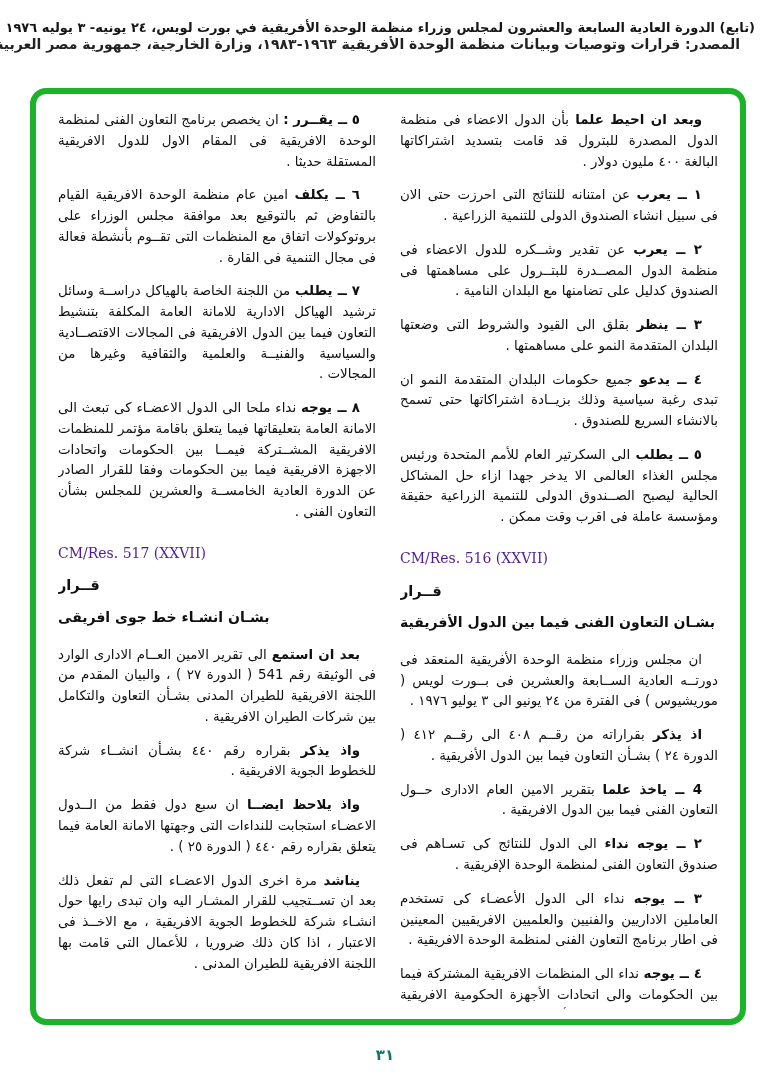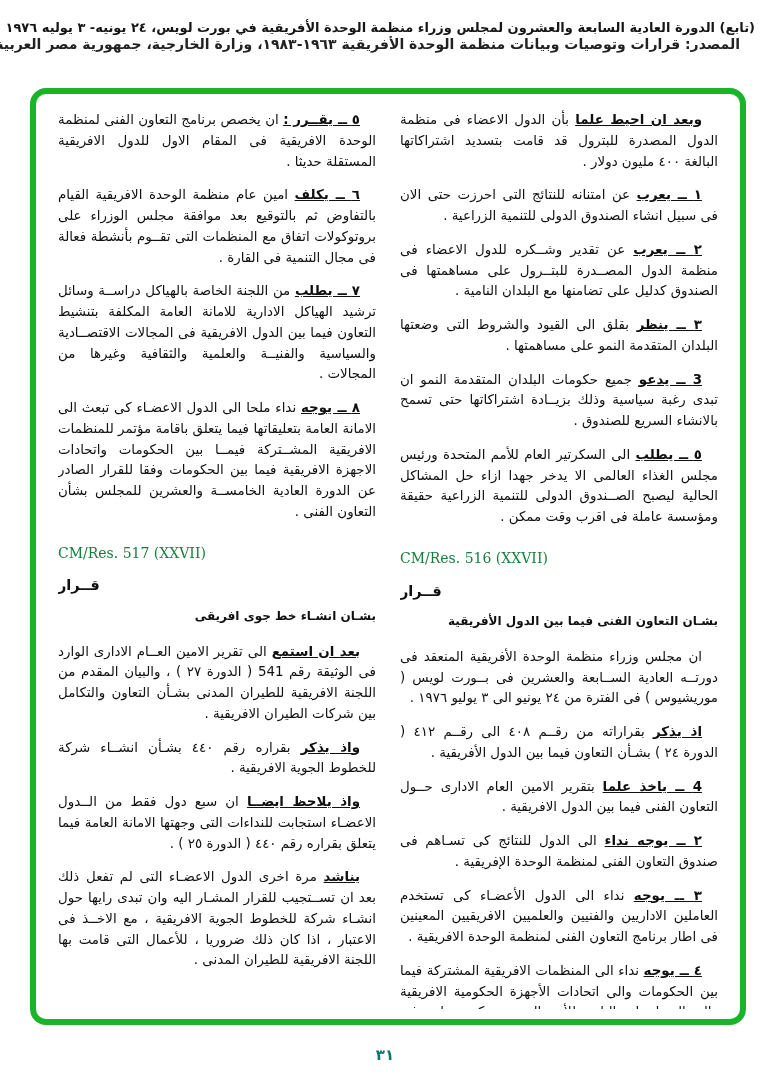--- a/index.html
+++ b/index.html
@@ -65,39 +65,39 @@
     text-align: justify;
     font-size: 13.4px;
     line-height: 1.55;
     color: #101010;
     overflow: hidden;
   }
   .col p {
     margin: 0 0 13px 0;
     text-indent: 16px;
   }
-  .col p b { font-weight: bold; text-decoration: underline; }
+  .col p b { font-weight: bold; }
   .res-ref {
     direction: ltr;
     text-align: left;
     font-family: "DejaVu Serif", serif;
     font-size: 14px;
     margin: 20px 0 8px 0;
-    color: #15803d;
+    color: #4c1d95;
   }
   .res-title {
     text-align: left;
     font-weight: bold;
     font-size: 14.5px;
     margin: 10px 0 10px 0;
   }
   .res-subject {
-    text-align: right;
+    text-align: left;
     font-weight: bold;
-    font-size: 12px;
+    font-size: 14px;
     margin: 0 0 16px 0;
   }
   .page-number {
     position: absolute;
     top: 1046px;
     left: 0;
     right: 0;
     text-align: center;
     font-weight: bold;
     font-size: 15px;
@@ -111,21 +111,21 @@
 <div class="doc-source">المصدر: قرارات وتوصيات وبيانات منظمة الوحدة الأفريقية ١٩٦٣-١٩٨٣، وزارة الخارجية، جمهورية مصر العربية، ط ١٩٨٥، ص ٣٧٢-٤٠٥.</div>
 
 <div class="content-box">
   <div class="columns">
 
     <div class="col">
       <p><b>وبعد ان احيط علما</b><span> بأن الدول الاعضاء فى منظمة الدول المصدرة للبترول قد قامت بتسديد اشتراكاتها البالغة ٤٠٠ مليون دولار .</span></p>
       <p><b>١ ــ يعرب</b><span> عن امتنانه للنتائج التى احرزت حتى الان فى سبيل انشاء الصندوق الدولى للتنمية الزراعية .</span></p>
       <p><b>٢ ــ يعرب</b><span> عن تقدير وشــكره للدول الاعضاء فى منظمة الدول المصــدرة للبتــرول على مساهمتها فى الصندوق كدليل على تضامنها مع البلدان النامية .</span></p>
       <p><b>٣ ــ ينظر</b><span> بقلق الى القيود والشروط التى وضعتها البلدان المتقدمة النمو على مساهمتها .</span></p>
-      <p><b>3 ــ يدعو</b><span> جميع حكومات البلدان المتقدمة النمو ان تبدى رغبة سياسية وذلك بزيــادة اشتراكاتها حتى تسمح بالانشاء السريع للصندوق .</span></p>
+      <p><b>٤ ــ يدعو</b><span> جميع حكومات البلدان المتقدمة النمو ان تبدى رغبة سياسية وذلك بزيــادة اشتراكاتها حتى تسمح بالانشاء السريع للصندوق .</span></p>
       <p><b>٥ ــ يطلب</b><span> الى السكرتير العام للأمم المتحدة ورئيس مجلس الغذاء العالمى الا يدخر جهدا ازاء حل المشاكل الحالية ليصبح الصــندوق الدولى للتنمية الزراعية حقيقة ومؤسسة عاملة فى اقرب وقت ممكن .</span></p>
 
       <div class="res-ref">CM/Res. 516 (XXVII)</div>
       <div class="res-title">قــرار</div>
       <div class="res-subject">بشـان التعاون الفنى فيما بين الدول الأفريقية</div>
 
       <p><b></b><span>ان مجلس وزراء منظمة الوحدة الأفريقية المنعقد فى دورتــه العادية الســابعة والعشرين فى بــورت لويس ( موريشيوس ) فى الفترة من ٢٤ يونيو الى ٣ يوليو ١٩٧٦ .</span></p>
       <p><b>اذ يذكر</b><span> بقراراته من رقــم ٤٠٨ الى رقــم ٤١٢ ( الدورة ٢٤ ) بشـأن التعاون فيما بين الدول الأفريقية .</span></p>
       <p><b>4 ــ ياخذ علما</b><span> بتقرير الامين العام الادارى حــول التعاون الفنى فيما بين الدول الافريقية .</span></p>
       <p><b>٢ ــ يوجه نداء</b><span> الى الدول للنتائج كى تسـاهم فى صندوق التعاون الفنى لمنظمة الوحدة الإفريقية .</span></p>

